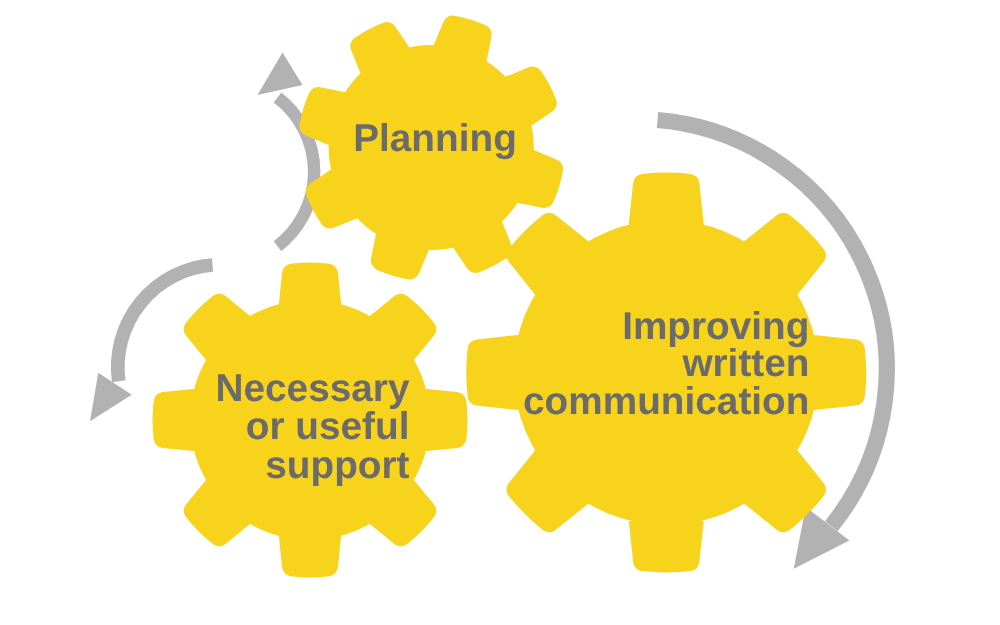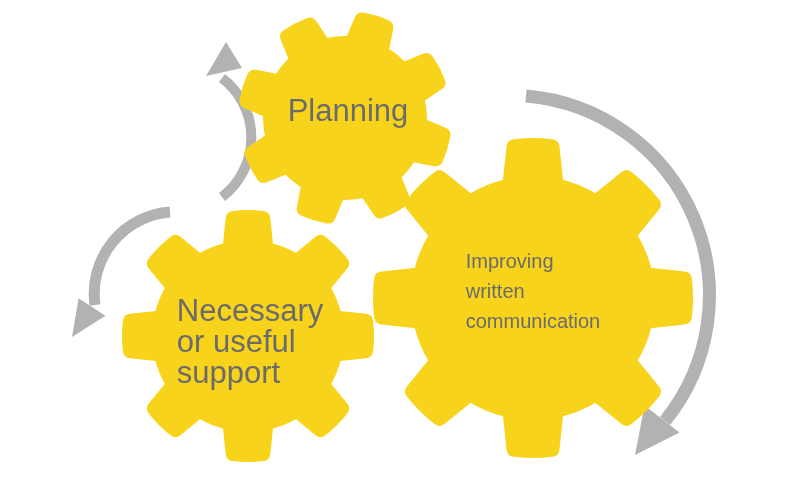--- a/index.html
+++ b/index.html
@@ -32,41 +32,41 @@
     stroke-linecap: butt;
   }
   .arrow-head {
     fill: var(--arrow, #b3b2b2);
     stroke: none;
   }
   .gear-label {
     position: absolute;
     transform: translate(-50%, -50%);
     color: var(--text, #6b6b6b);
-    font-weight: normal;
-    text-align: left;
+    font-weight: bold;
+    text-align: right;
     white-space: pre-line;
     letter-spacing: 0px;
   }
   .label-planning {
     left: 348px;
     top: 111px;
     font-size: 31px;
     line-height: 32px;
   }
   .label-support {
     left: 250px;
     top: 341px;
     font-size: 31px;
     line-height: 31px;
   }
   .label-communication {
     left: 533px;
     top: 291px;
-    font-size: 20px;
+    font-size: 31px;
     line-height: 30px;
   }
 </style>
 </head>
 <body>
 
 <div id="stage">
 
   <svg width="800" height="500" viewBox="0 0 800 500">
 

